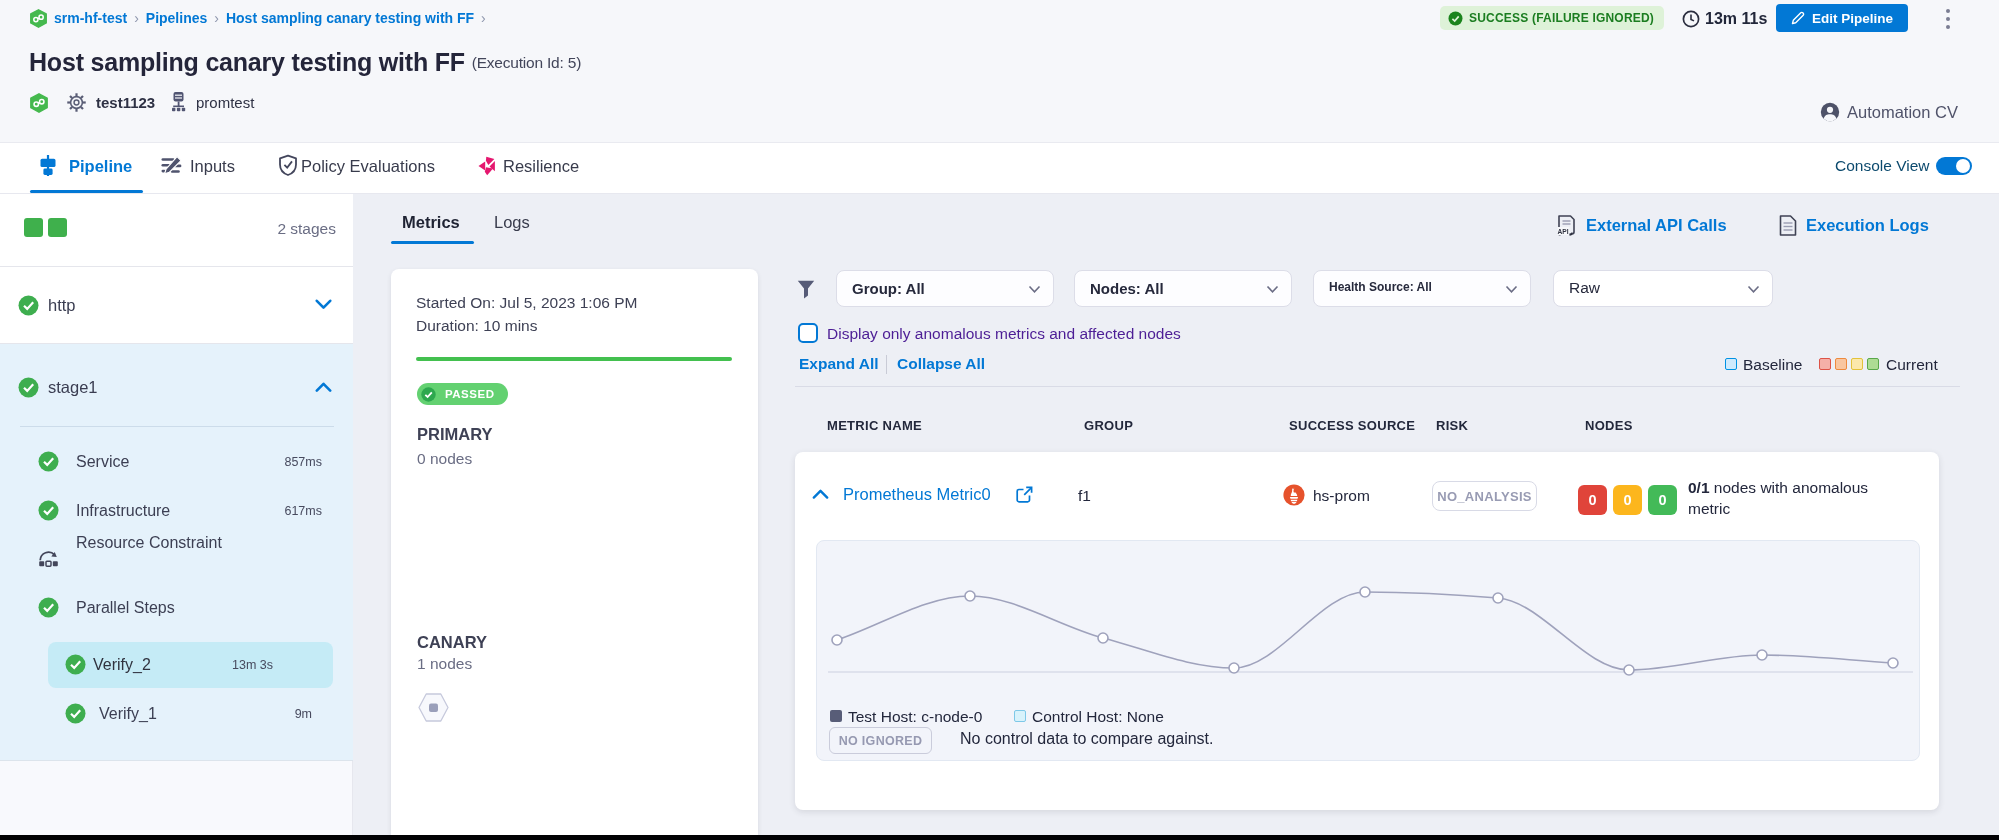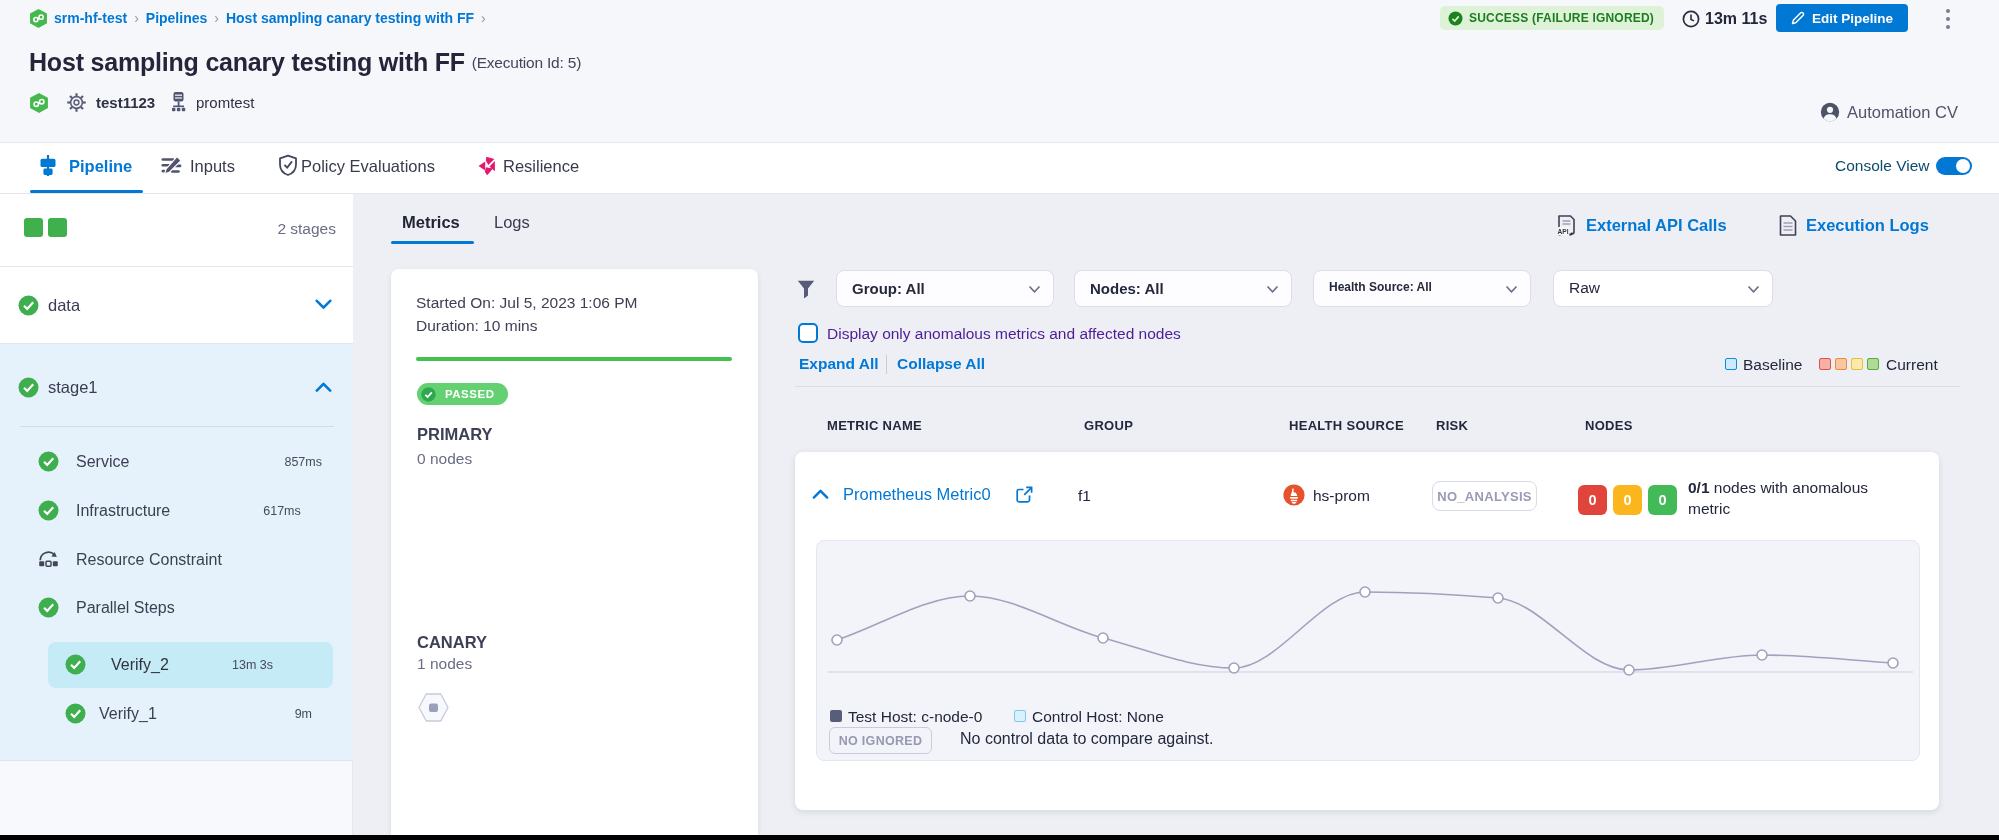--- a/index.html
+++ b/index.html
@@ -172,21 +172,21 @@
 <div class="abs" style="left:48px;top:218px;width:19px;height:19px;background:#3fb04c;border-radius:3px"></div>
 <div class="abs" style="left:236px;top:220px;width:100px;font-size:15.5px;color:#6a6d84;text-align:right">2 stages</div>
 
 <div class="abs" style="left:0;top:267px;width:353px;height:77px;background:#fff;border-bottom:1px solid #e5e6ec"></div>
 <div class="abs" style="left:18px;top:295px;width:21px;height:21px">
 <svg width="21" height="21" viewBox="0 0 21 21">
       <circle cx="10.5" cy="10.5" r="10" fill="#3eae4f"></circle>
       <polyline points="6,10.8 9.2,13.9 15.2,7.2" stroke="#fff" stroke-width="2.2" fill="none"></polyline>
     </svg>
 </div>
-<div class="abs" style="left:48px;top:296px;font-size:16.5px;color:#3a3d51">data</div>
+<div class="abs" style="left:48px;top:296px;font-size:16.5px;color:#3a3d51">http</div>
 <div class="abs" style="left:315px;top:299px;width:17px;height:11px">
 <svg width="17" height="11" viewBox="0 0 17 11">
       <polyline points="1.8,1.8 8.5,8.6 15.2,1.8" stroke="#0278d5" stroke-width="2.6" fill="none" stroke-linecap="round" stroke-linejoin="round"></polyline>
     </svg>
 </div>
 
 <div class="abs" style="left:0;top:344px;width:353px;height:417px;background:#e5f2fb;border-bottom:1px solid #dce4ec"></div>
 <div class="abs" style="left:18px;top:377px;width:21px;height:21px">
 <svg width="21" height="21" viewBox="0 0 21 21">
       <circle cx="10.5" cy="10.5" r="10" fill="#3eae4f"></circle>
@@ -209,47 +209,47 @@
 </div>
 <div class="abs" style="left:76px;top:453px;font-size:16px;color:#3c3f53">Service</div>
 <div class="abs" style="left:242px;top:455px;width:80px;font-size:12.5px;color:#474a5e;text-align:right">857ms</div>
 <div class="abs" style="left:38px;top:500px;width:21px;height:21px">
 <svg width="21" height="21" viewBox="0 0 21 21">
       <circle cx="10.5" cy="10.5" r="10" fill="#3eae4f"></circle>
       <polyline points="6,10.8 9.2,13.9 15.2,7.2" stroke="#fff" stroke-width="2.2" fill="none"></polyline>
     </svg>
 </div>
 <div class="abs" style="left:76px;top:502px;font-size:16px;color:#3c3f53">Infrastructure</div>
-<div class="abs" style="left:242px;top:504px;width:80px;font-size:12.5px;color:#474a5e;text-align:center">617ms</div>
+<div class="abs" style="left:242px;top:504px;width:80px;font-size:12.5px;color:#474a5e;text-align:right">617ms</div>
 <div class="abs" style="left:37px;top:548px;width:23px;height:21px">
 <svg width="23" height="21" viewBox="0 0 23 21">
       <path d="M3.2,12.2 A8.3,8.3 0 0 1 17.5,6.8" fill="none" stroke="#43465a" stroke-width="1.8"></path>
       <polygon points="19.8,8.9 14.3,8.4 17.7,4.1" fill="#43465a"></polygon>
       <rect x="2.2" y="13.2" width="5" height="5" rx="0.9" fill="#43465a"></rect>
       <rect x="9" y="13.2" width="5" height="5" rx="0.9" fill="none" stroke="#43465a" stroke-width="1.5"></rect>
       <rect x="15.8" y="13.2" width="5" height="5" rx="0.9" fill="#43465a"></rect>
     </svg>
 </div>
-<div class="abs" style="left:76px;top:551px;font-size:16px;color:#3c3f53">Resource Constraint</div>
+<div class="abs" style="left:76px;top:534px;font-size:16px;color:#3c3f53">Resource Constraint</div>
 <div class="abs" style="left:38px;top:597px;width:21px;height:21px">
 <svg width="21" height="21" viewBox="0 0 21 21">
       <circle cx="10.5" cy="10.5" r="10" fill="#3eae4f"></circle>
       <polyline points="6,10.8 9.2,13.9 15.2,7.2" stroke="#fff" stroke-width="2.2" fill="none"></polyline>
     </svg>
 </div>
 <div class="abs" style="left:76px;top:599px;font-size:16px;color:#3c3f53">Parallel Steps</div>
 
 <div class="abs" style="left:48px;top:642px;width:285px;height:46px;background:#c5ebf6;border-radius:8px"></div>
 <div class="abs" style="left:65px;top:654px;width:21px;height:21px">
 <svg width="21" height="21" viewBox="0 0 21 21">
       <circle cx="10.5" cy="10.5" r="10" fill="#3eae4f"></circle>
       <polyline points="6,10.8 9.2,13.9 15.2,7.2" stroke="#fff" stroke-width="2.2" fill="none"></polyline>
     </svg>
 </div>
-<div class="abs" style="left:111px;top:656px;font-size:16px;color:#30333f">Verify_2</div>
+<div class="abs" style="left:93px;top:656px;font-size:16px;color:#30333f">Verify_2</div>
 <div class="abs" style="left:232px;top:658px;width:80px;font-size:12.5px;color:#474a5e;text-align:left">13m 3s</div>
 <div class="abs" style="left:65px;top:703px;width:21px;height:21px">
 <svg width="21" height="21" viewBox="0 0 21 21">
       <circle cx="10.5" cy="10.5" r="10" fill="#3eae4f"></circle>
       <polyline points="6,10.8 9.2,13.9 15.2,7.2" stroke="#fff" stroke-width="2.2" fill="none"></polyline>
     </svg>
 </div>
 <div class="abs" style="left:99px;top:705px;font-size:16px;color:#3c3f53">Verify_1</div>
 <div class="abs" style="left:232px;top:707px;width:80px;font-size:12.5px;color:#474a5e;text-align:right">9m</div>
 
@@ -336,21 +336,21 @@
 <div class="abs" style="left:1743px;top:356px;font-size:15.5px;color:#23273c">Baseline</div>
 <div class="abs" style="left:1819px;top:358px;width:12px;height:12px;background:#f5b0a8;border:1.5px solid #dd5347;border-radius:2px"></div>
 <div class="abs" style="left:1835px;top:358px;width:12px;height:12px;background:#f9c6a0;border:1.5px solid #ee8a3e;border-radius:2px"></div>
 <div class="abs" style="left:1851px;top:358px;width:12px;height:12px;background:#fbe8ab;border:1.5px solid #e3c23a;border-radius:2px"></div>
 <div class="abs" style="left:1867px;top:358px;width:12px;height:12px;background:#aedc94;border:1.5px solid #59a84a;border-radius:2px"></div>
 <div class="abs" style="left:1886px;top:356px;font-size:15.5px;color:#23273c">Current</div>
 <div class="abs" style="left:795px;top:386px;width:1165px;height:1px;background:#d9dbe6"></div>
 
 <div class="abs" style="left:827px;top:418px;font-size:13px;font-weight:bold;color:#23283c;letter-spacing:0.3px">METRIC NAME</div>
 <div class="abs" style="left:1084px;top:418px;font-size:13px;font-weight:bold;color:#23283c;letter-spacing:0.3px">GROUP</div>
-<div class="abs" style="left:1289px;top:418px;font-size:13px;font-weight:bold;color:#23283c;letter-spacing:0.3px">HEALTH SOURCE</div>
+<div class="abs" style="left:1289px;top:418px;font-size:13px;font-weight:bold;color:#23283c;letter-spacing:0.3px">SUCCESS SOURCE</div>
 <div class="abs" style="left:1436px;top:418px;font-size:13px;font-weight:bold;color:#23283c;letter-spacing:0.3px">RISK</div>
 <div class="abs" style="left:1585px;top:418px;font-size:13px;font-weight:bold;color:#23283c;letter-spacing:0.3px">NODES</div>
 
 <div class="abs" style="left:795px;top:452px;width:1144px;height:358px;background:#fff;border-radius:8px;box-shadow:0 2px 6px rgba(40,41,61,0.12)"></div>
 <svg class="abs" style="left:812px;top:489px" width="17" height="11" viewBox="0 0 17 11">
     <polyline points="1.8,8.6 8.5,1.8 15.2,8.6" stroke="#0278d5" stroke-width="2.4" fill="none" stroke-linecap="round" stroke-linejoin="round"></polyline>
   </svg>
 <div class="abs" style="left:843px;top:485px;font-size:16.5px;color:#0278d5">Prometheus Metric0</div>
 <svg class="abs" style="left:1016px;top:486px" width="17" height="17" viewBox="0 0 17 17">
     <path d="M13.5,9.5 L13.5,14 A1.8,1.8 0 0 1 11.7,15.8 L3,15.8 A1.8,1.8 0 0 1 1.2,14 L1.2,5.3 A1.8,1.8 0 0 1 3,3.5 L7.5,3.5" fill="none" stroke="#0278d5" stroke-width="1.7"></path>

